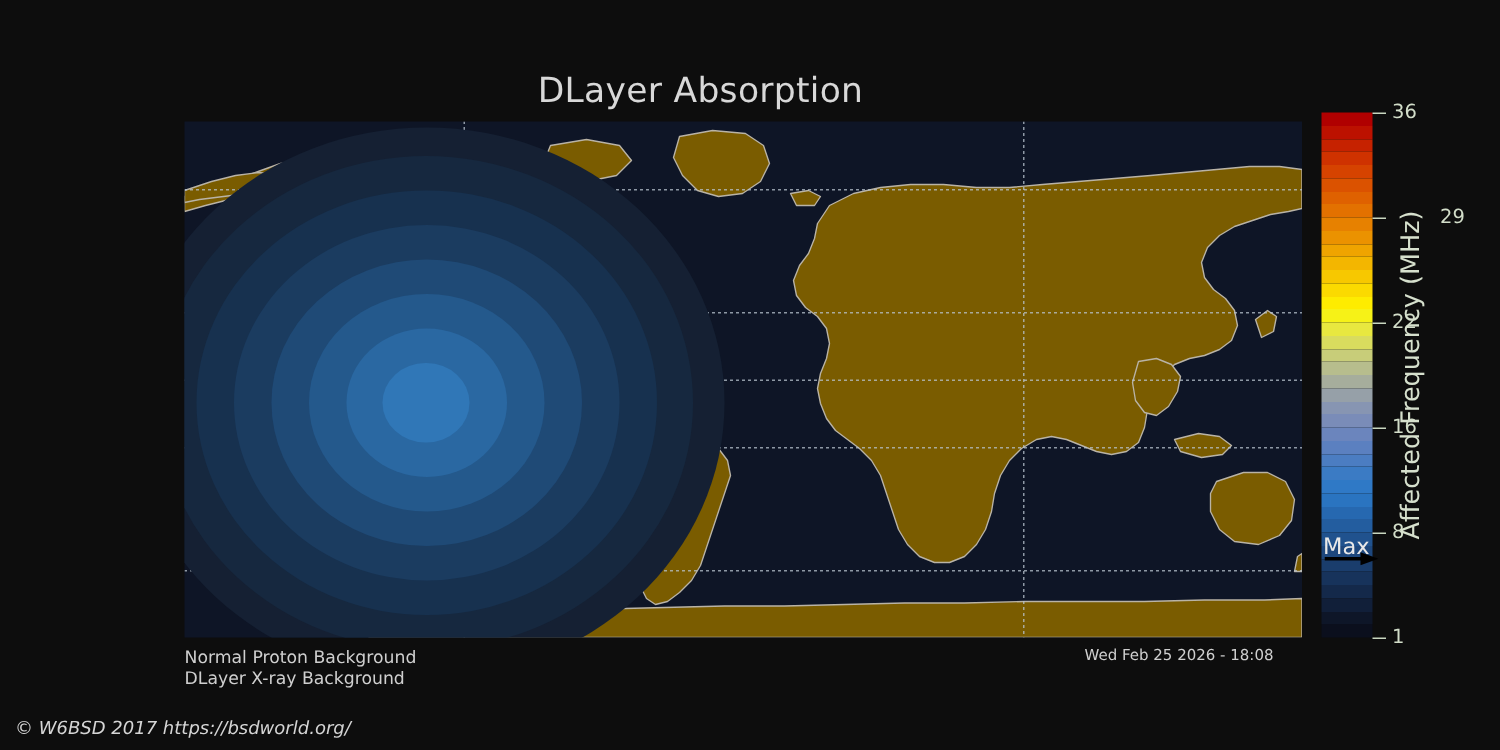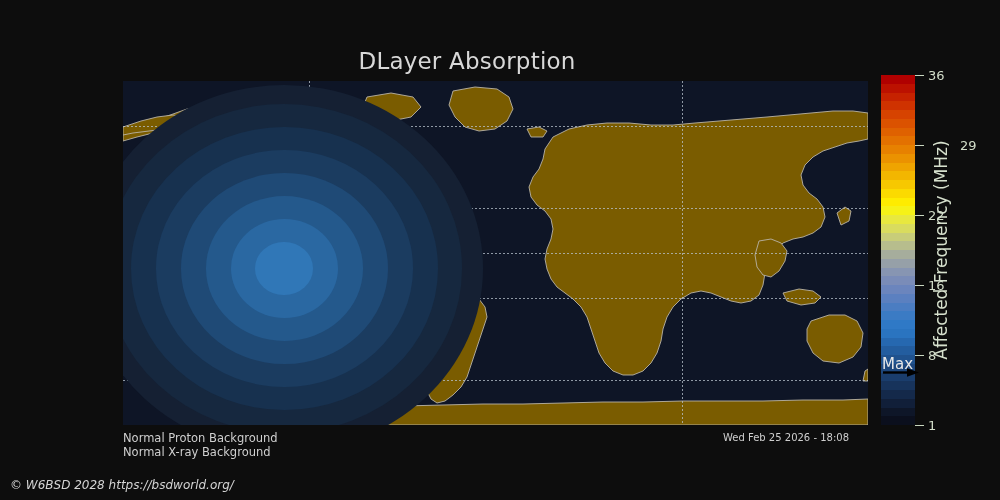--- a/index.html
+++ b/index.html
@@ -206,16 +206,16 @@
 
   <div id="maxmark">
     <div id="maxlabel">Max</div>
     <svg id="maxarrow" viewBox="0 0 36 9">
       <path d="M0,4.5 L26,4.5" stroke="#000" stroke-width="2.4"></path>
       <path d="M24,0.2 L36,4.5 L24,8.8 Z" fill="#000"></path>
     </svg>
   </div>
 
   <div class="note" id="note1">Normal Proton Background</div>
-  <div class="note" id="note2">Normal X-ray Background</div>
+  <div class="note" id="note2">DLayer X-ray Background</div>
   <div id="stamp">Wed Feb 25 2026 - 18:08</div>
-  <div id="copy">© W6BSD 2028 https://bsdworld.org/</div>
+  <div id="copy">© W6BSD 2017 https://bsdworld.org/</div>
 </div>
 
 </body></html>

